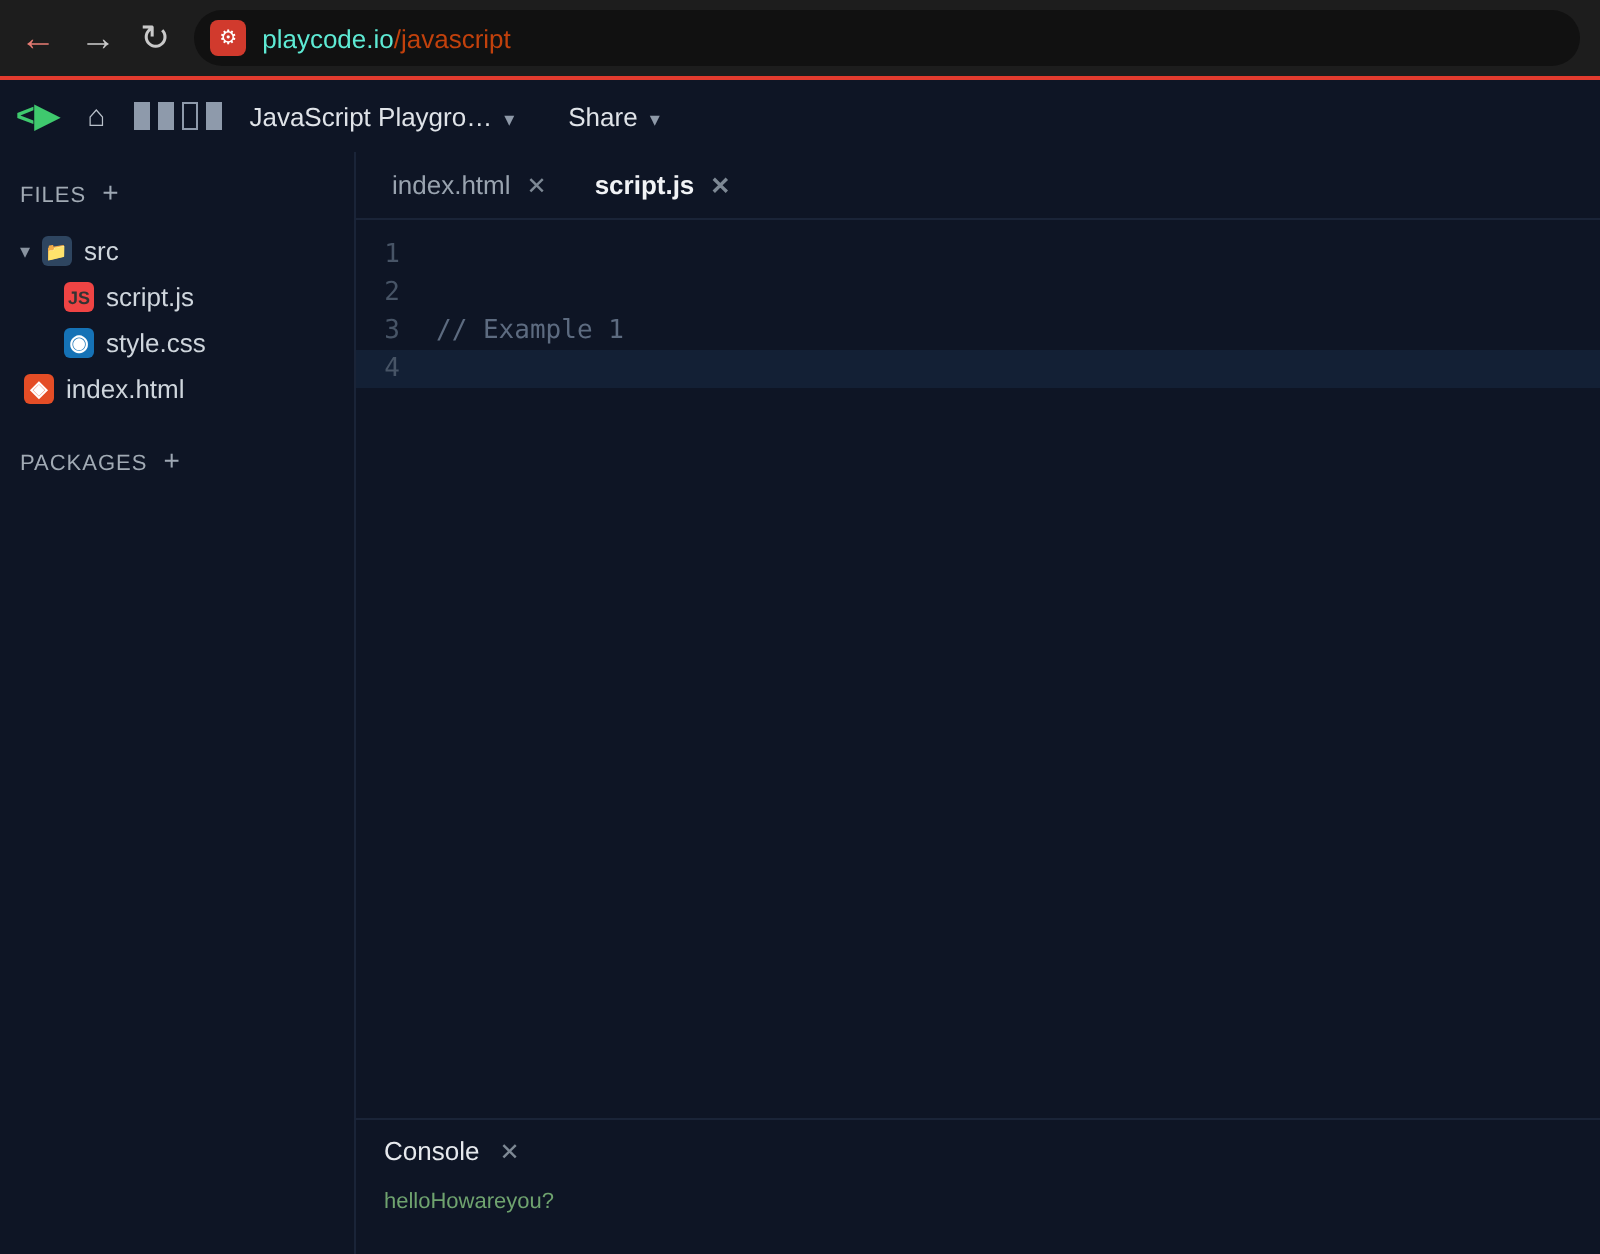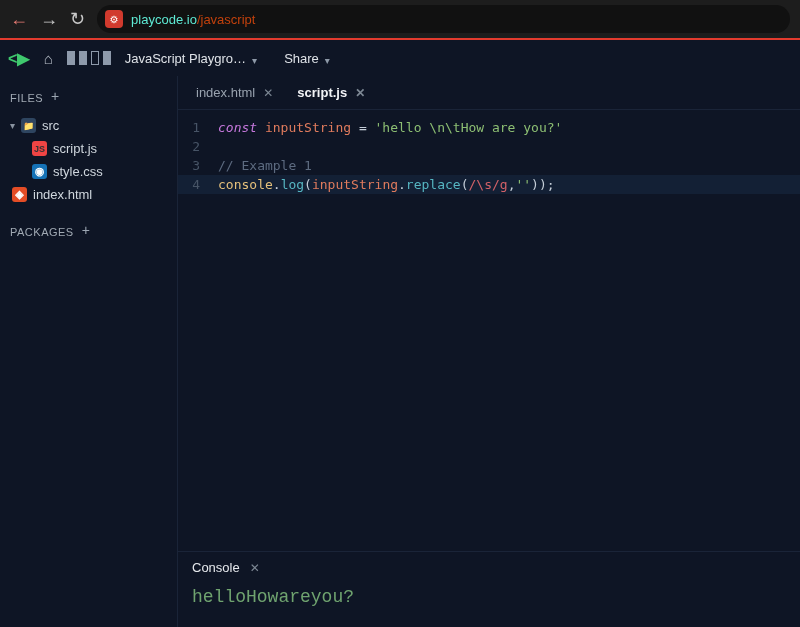--- a/index.html
+++ b/index.html
@@ -50,21 +50,21 @@
   .kw { color:#c678dd; font-style:italic; }
   .var { color:#e07b5d; }
   .op { color:#c4cdd8; }
   .str { color:#8dbf73; }
   .cmt { color:#5d6b80; }
   .obj { color:#e5c07b; }
   .fn { color:#56b6c2; }
   .re { color:#d36168; }
   .console { border-top:1px solid #1a2438; }
   .console-hdr { display:flex; align-items:center; gap:10px; padding:8px 14px; font-size:13px; color:#e6e9ed; }
-  .console-body { padding:4px 14px 20px; font-family:Liberation Mono, monospace; font-size:18px; color:#6fa36f; }
+  .console-body { padding:4px 14px 20px; font-family:Liberation Sans, sans-serif; font-size:11px; color:#6fa36f; }
 </style>
 </head>
 <body>
 
 <div class="browser">
   <span class="nav-btn back">←</span>
   <span class="nav-btn">→</span>
   <span class="nav-btn">↻</span>
   <div class="url-bar">
     <span class="site-icon">⚙</span>
@@ -133,33 +133,31 @@
       </div>
       <div class="tab active">
         <span>script.js</span>
         <span class="tab-x">✕</span>
       </div>
     </div>
 
     <div class="code">
       <div class="line">
         <span class="ln">1</span>
-        <span class="tok"><span class="kw">const </span><span class="var">inputString</span><span class="op"> = </span><span class="str">'hello \n\tHow are you?'</span></span>
       </div>
       <div class="line">
         <span class="ln">2</span>
         <span class="tok"></span>
       </div>
       <div class="line">
         <span class="ln">3</span>
         <span class="tok cmt">// Example 1</span>
       </div>
       <div class="line hl">
         <span class="ln">4</span>
-        <span class="tok"><span class="obj">console</span><span class="op">.</span><span class="fn">log</span><span class="op">(</span><span class="var">inputString</span><span class="op">.</span><span class="fn">replace</span><span class="op">(</span><span class="re">/\s/g</span><span class="op">,</span><span class="str">''</span><span class="op">));</span></span>
       </div>
     </div>
 
     <div class="console">
       <div class="console-hdr">
         <span>Console</span>
         <span class="tab-x">✕</span>
       </div>
       <div class="console-body">helloHowareyou?</div>
     </div>

